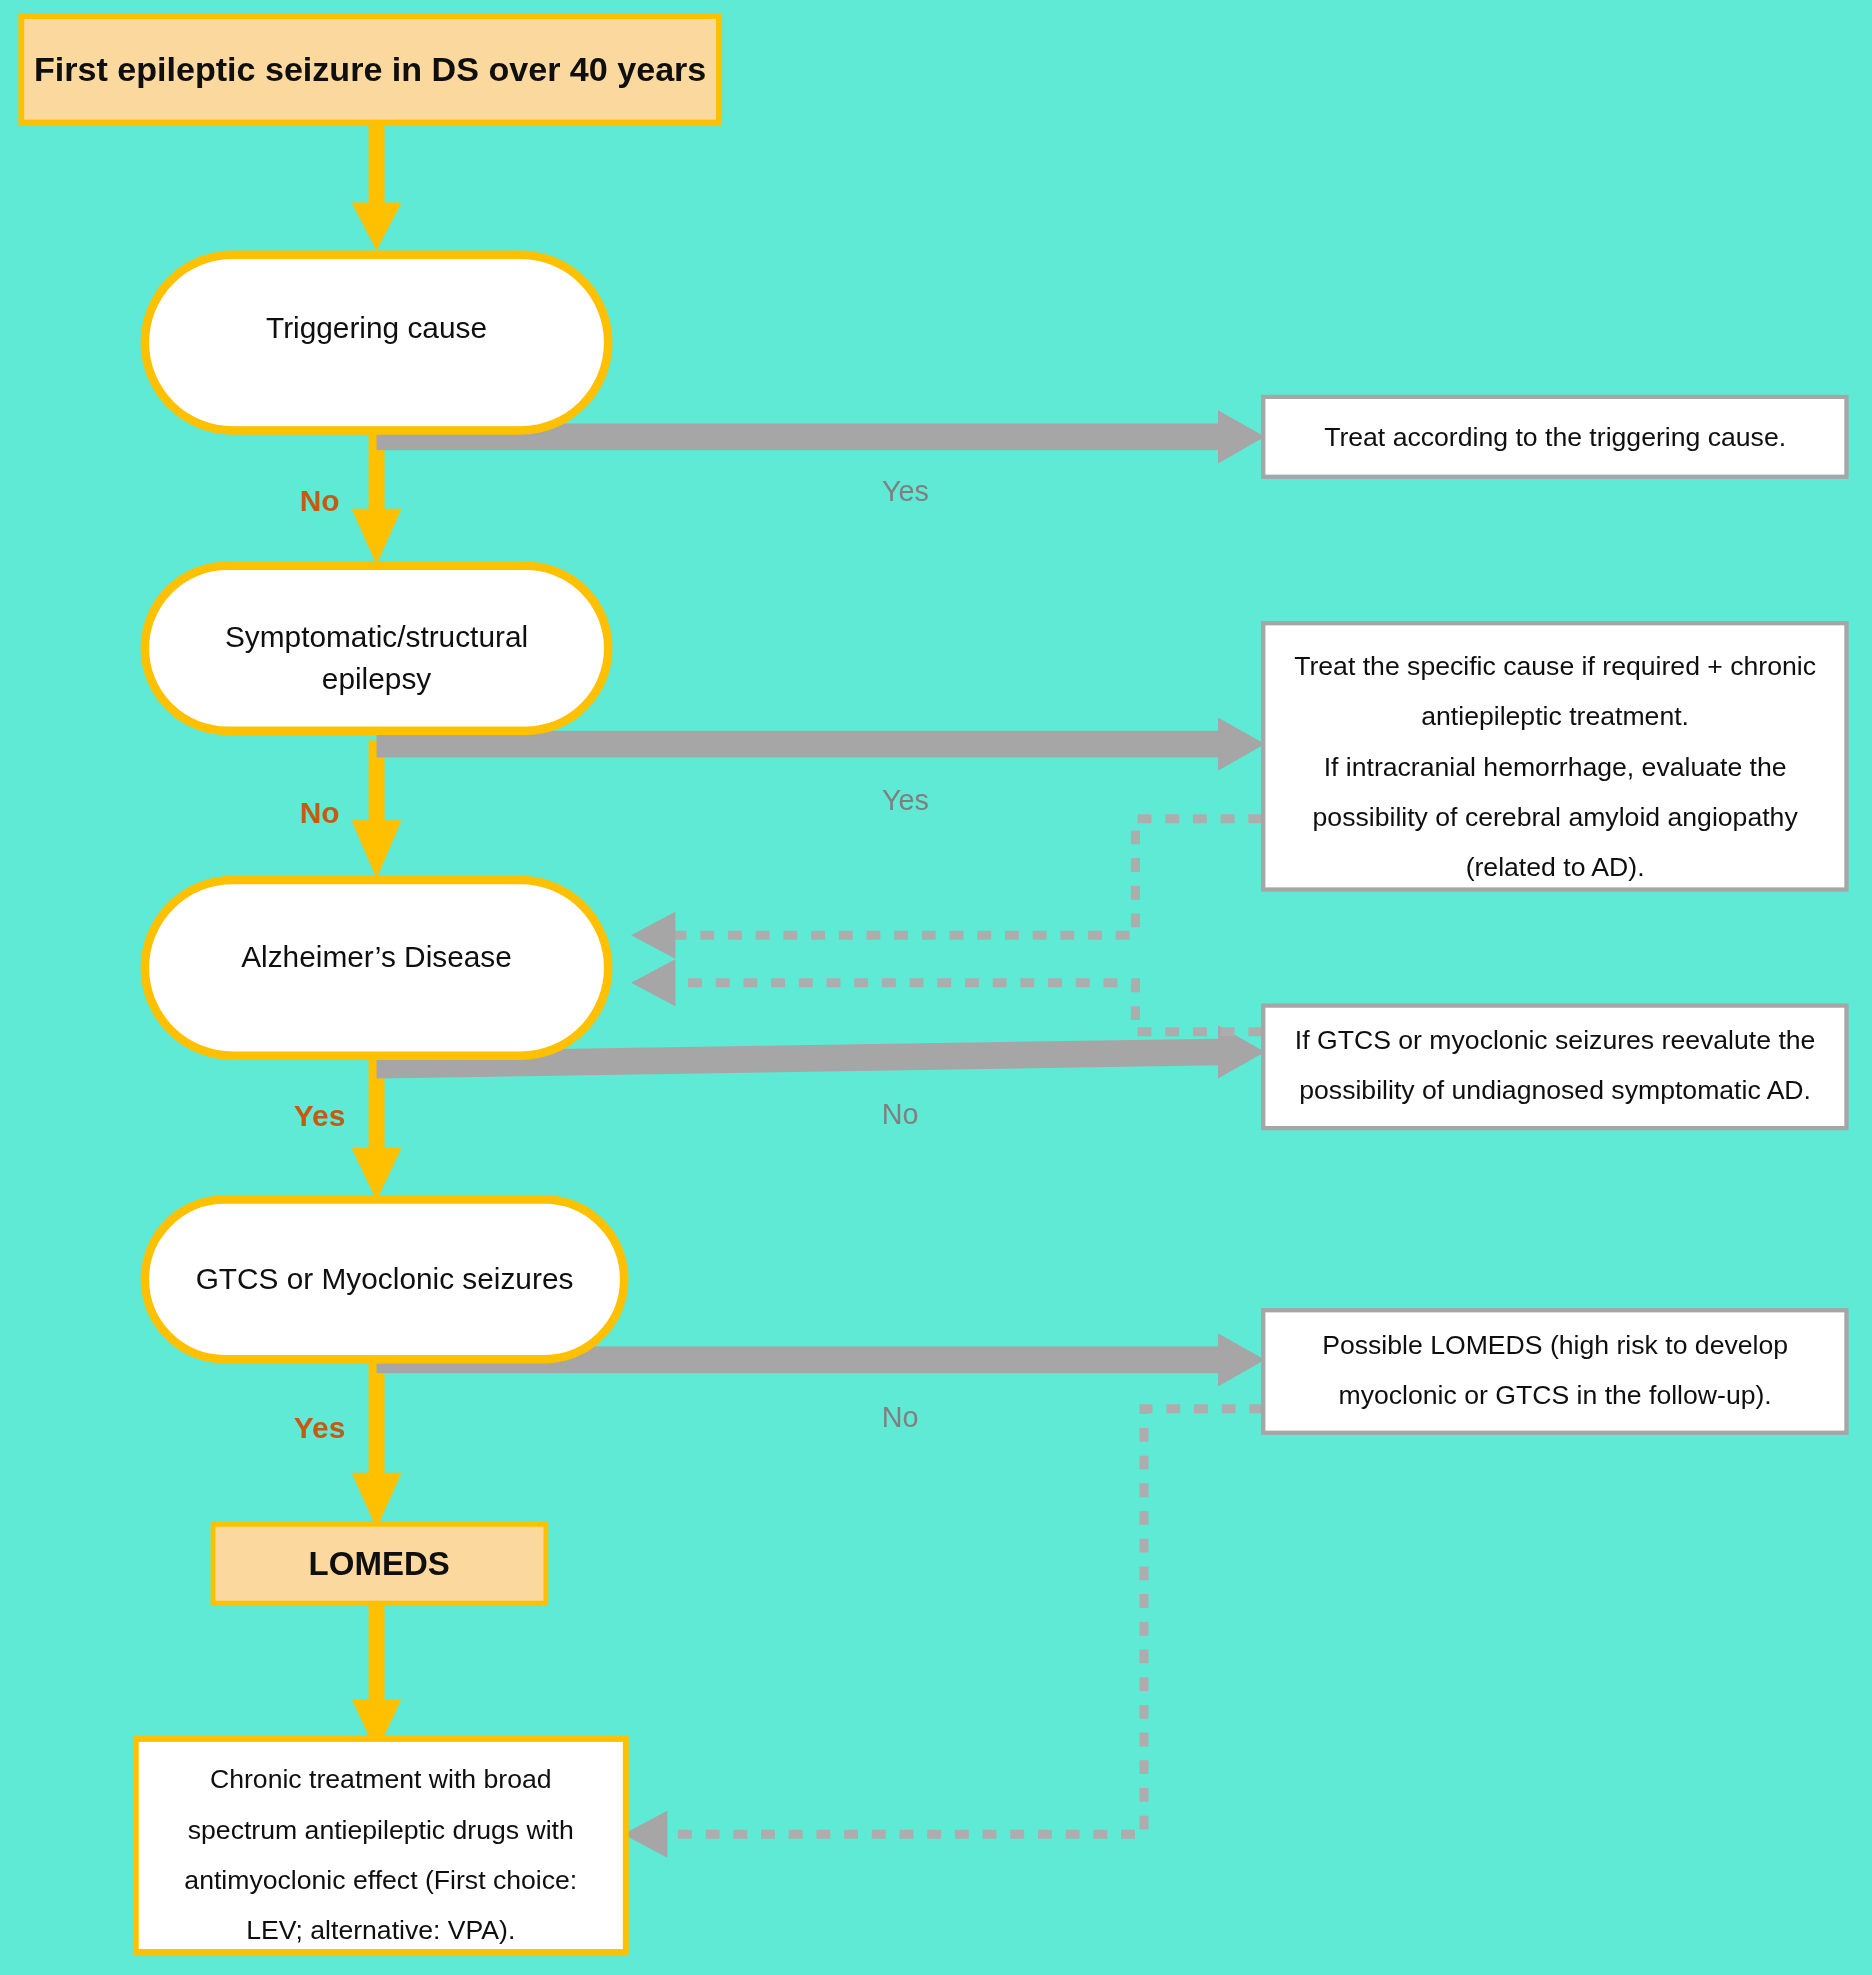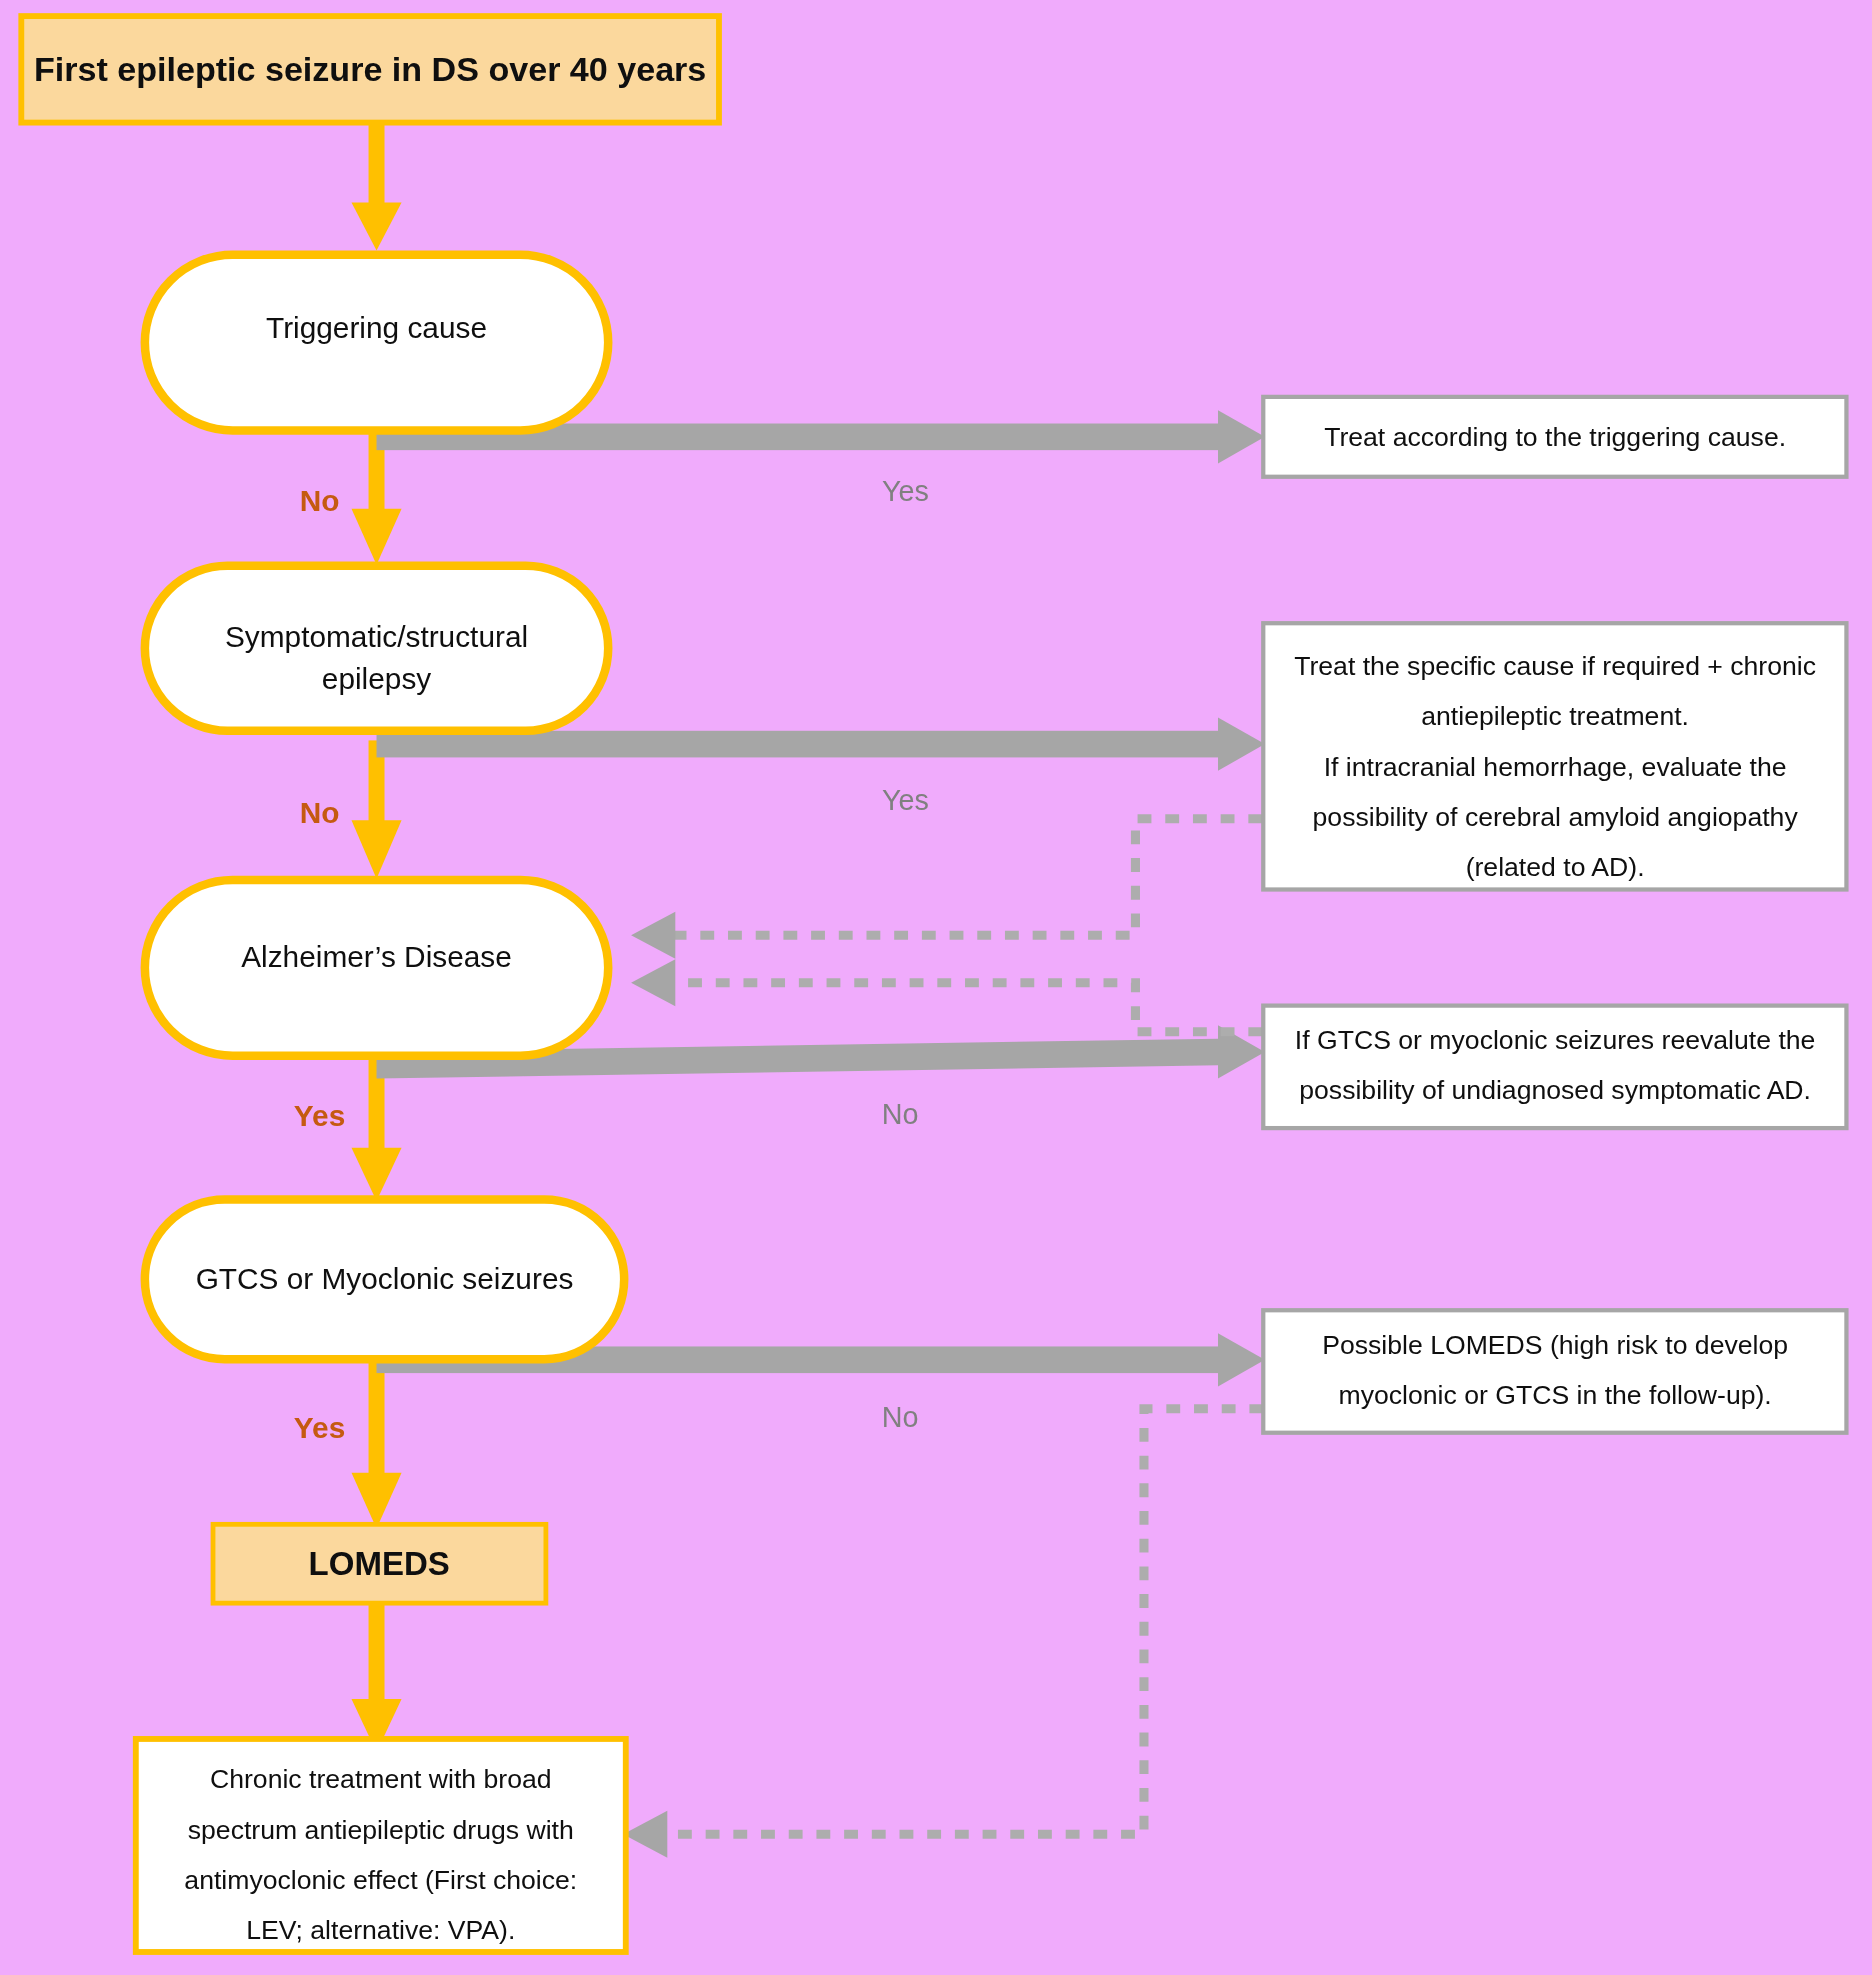--- a/index.html
+++ b/index.html
@@ -1,17 +1,17 @@
 <!DOCTYPE html>
 <html style="font-size:8.5px"><head>
 <meta charset="utf-8">
 <style>
   html,body{margin:0;padding:0;background:#ffffff;}
   body{font-family:"Liberation Sans",sans-serif;}
-  #stage{position:relative;width:1872px;height:1975px;background:#f0abfc;overflow:hidden;}
+  #stage{position:relative;width:1872px;height:1975px;background:#5eead4;overflow:hidden;}
   svg#chart{position:absolute;left:0;top:0;width:1872px;height:1975px;}
   .nodeText{font-family:"Liberation Sans",sans-serif;fill:#0f0f0f;text-anchor:middle;}
   .t-title{font-size:64px;font-weight:bold;}
   .t-node{font-size:56px;}
   .t-box{font-size:50px;}
   .t-lomeds{font-size:62px;font-weight:bold;}
   .t-branch-yes{font-size:56px;font-weight:bold;fill:#C55A11;}
   .t-branch-gray{font-size:54px;fill:#808080;}
 </style>
 </head>

